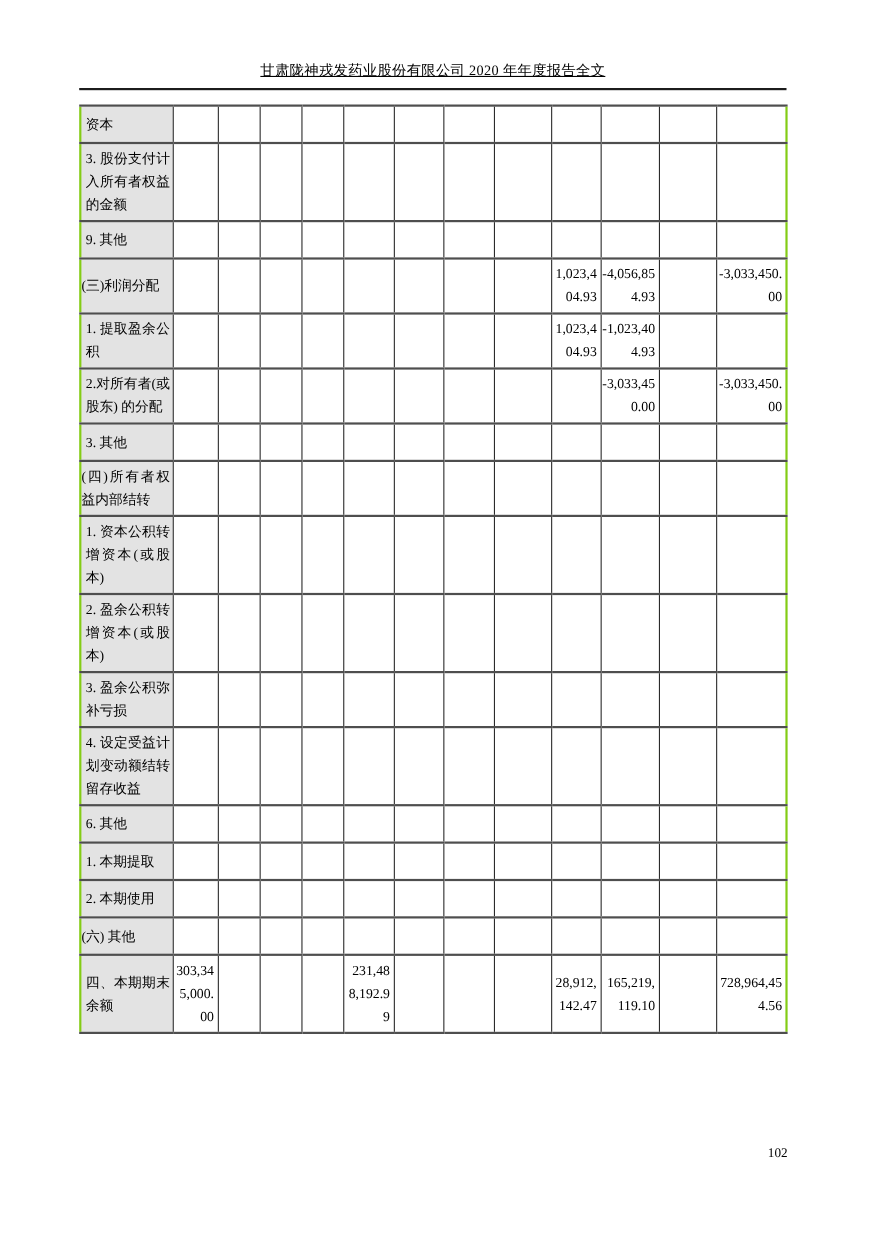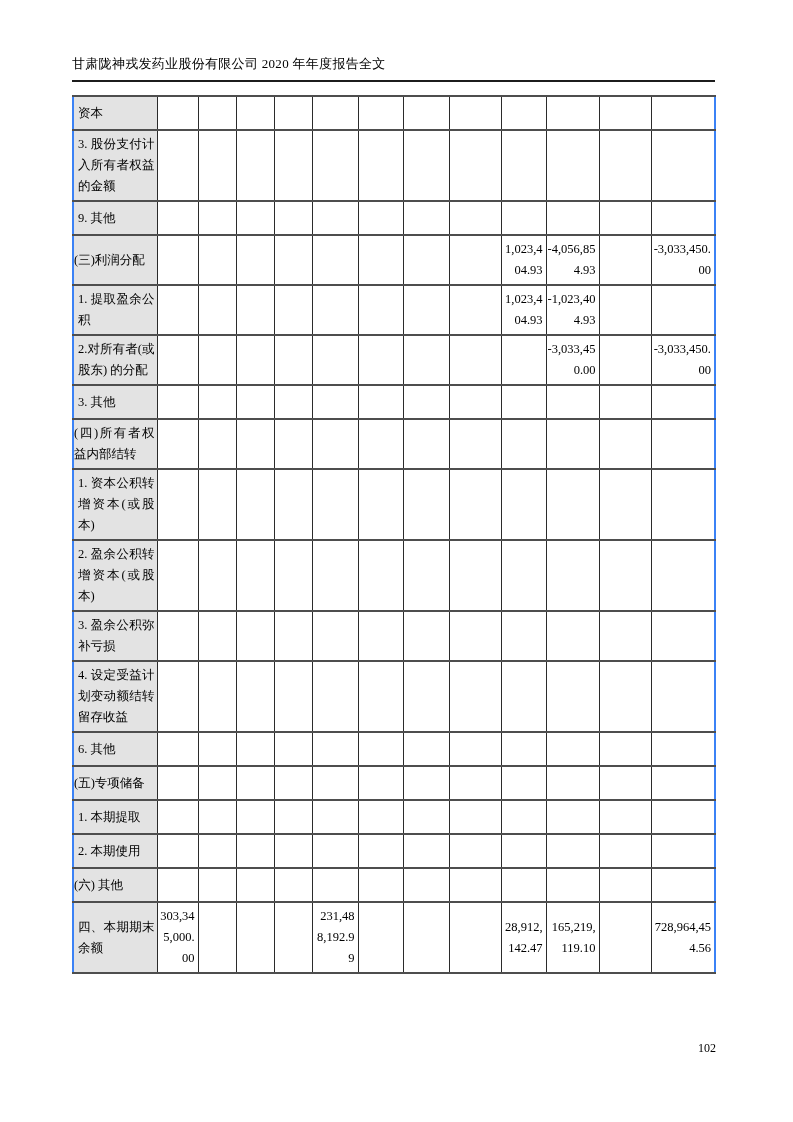--- a/index.html
+++ b/index.html
@@ -14,41 +14,42 @@
     background: #ffffff;
     font-family: "Liberation Serif", "DejaVu Serif", serif;
     color: #000000;
     overflow: hidden;
   }
   .header-title {
     position: absolute;
     top: 55px;
     left: 72px;
     width: 643px;
-    text-align: left;
+    text-align: center;
     font-size: 13px;
     letter-spacing: 0.3px;
     white-space: nowrap;
+    text-decoration: underline;
   }
   .header-rule {
     position: absolute;
     top: 80px;
     left: 72px;
     width: 643px;
     height: 2px;
     background: #1c1c1c;
   }
   table.equity-table {
     position: absolute;
     top: 95px;
     left: 72px;
     width: 643px;
     border-collapse: collapse;
     table-layout: fixed;
-    border: 2px solid #3b82f6;
+    border: 2px solid #84cc16;
   }
   table.equity-table td {
     border-left: 1px solid #2b2b2b;
     border-right: 1px solid #2b2b2b;
     border-top: 2px solid #4e4e4e;
     border-bottom: 2px solid #4e4e4e;
     vertical-align: middle;
     font-size: 12.5px;
     line-height: 21px;
     height: 26px;
@@ -292,35 +293,20 @@
           <td class="num"></td>
           <td class="num"></td>
           <td class="num"></td>
           <td class="num"></td>
           <td class="num"></td>
           <td class="num"></td>
           <td class="num"></td>
           <td class="num"></td>
         </tr>
         <tr>
-          <td class="lbl indent">(五)专项储备</td>
-          <td class="num"></td>
-          <td class="num"></td>
-          <td class="num"></td>
-          <td class="num"></td>
-          <td class="num"></td>
-          <td class="num"></td>
-          <td class="num"></td>
-          <td class="num"></td>
-          <td class="num"></td>
-          <td class="num"></td>
-          <td class="num"></td>
-          <td class="num"></td>
-        </tr>
-        <tr>
           <td class="lbl">1. 本期提取</td>
           <td class="num"></td>
           <td class="num"></td>
           <td class="num"></td>
           <td class="num"></td>
           <td class="num"></td>
           <td class="num"></td>
           <td class="num"></td>
           <td class="num"></td>
           <td class="num"></td>

